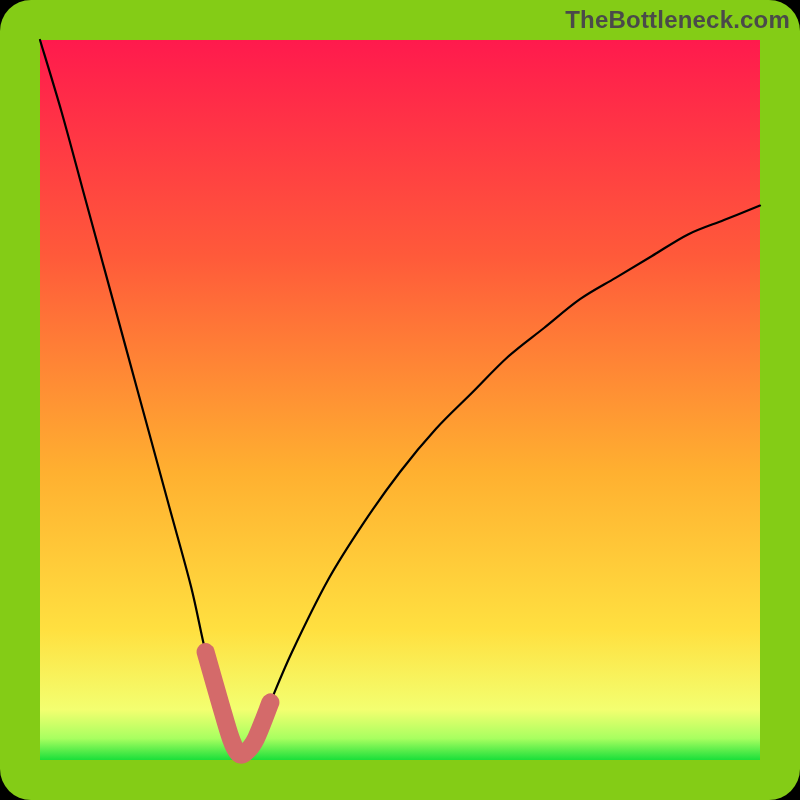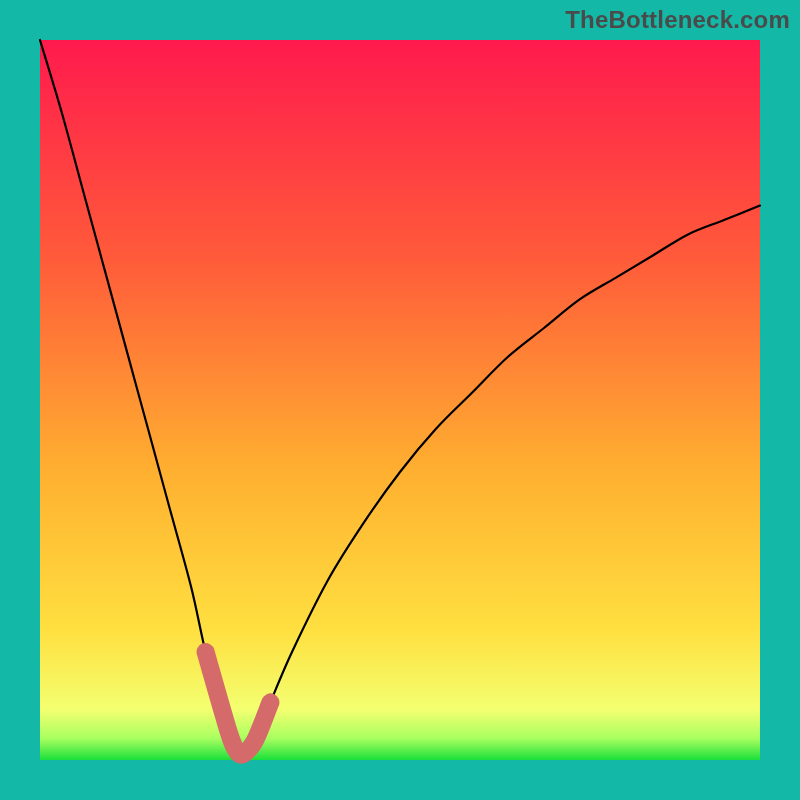--- a/index.html
+++ b/index.html
@@ -8,21 +8,22 @@
     width: 800px;
     height: 800px;
     background: #000;
     overflow: hidden;
     font-family: Arial, Helvetica, sans-serif;
   }
   #stage {
     position: relative;
     width: 800px;
     height: 800px;
-    background: #14b8a6;
+    background: #84cc16;
+    border-radius: 31px;
   }
   #plot-area {
     position: absolute;
     left: 40px;
     top: 40px;
     width: 720px;
     height: 720px;
     
     background: linear-gradient(
       to bottom,

